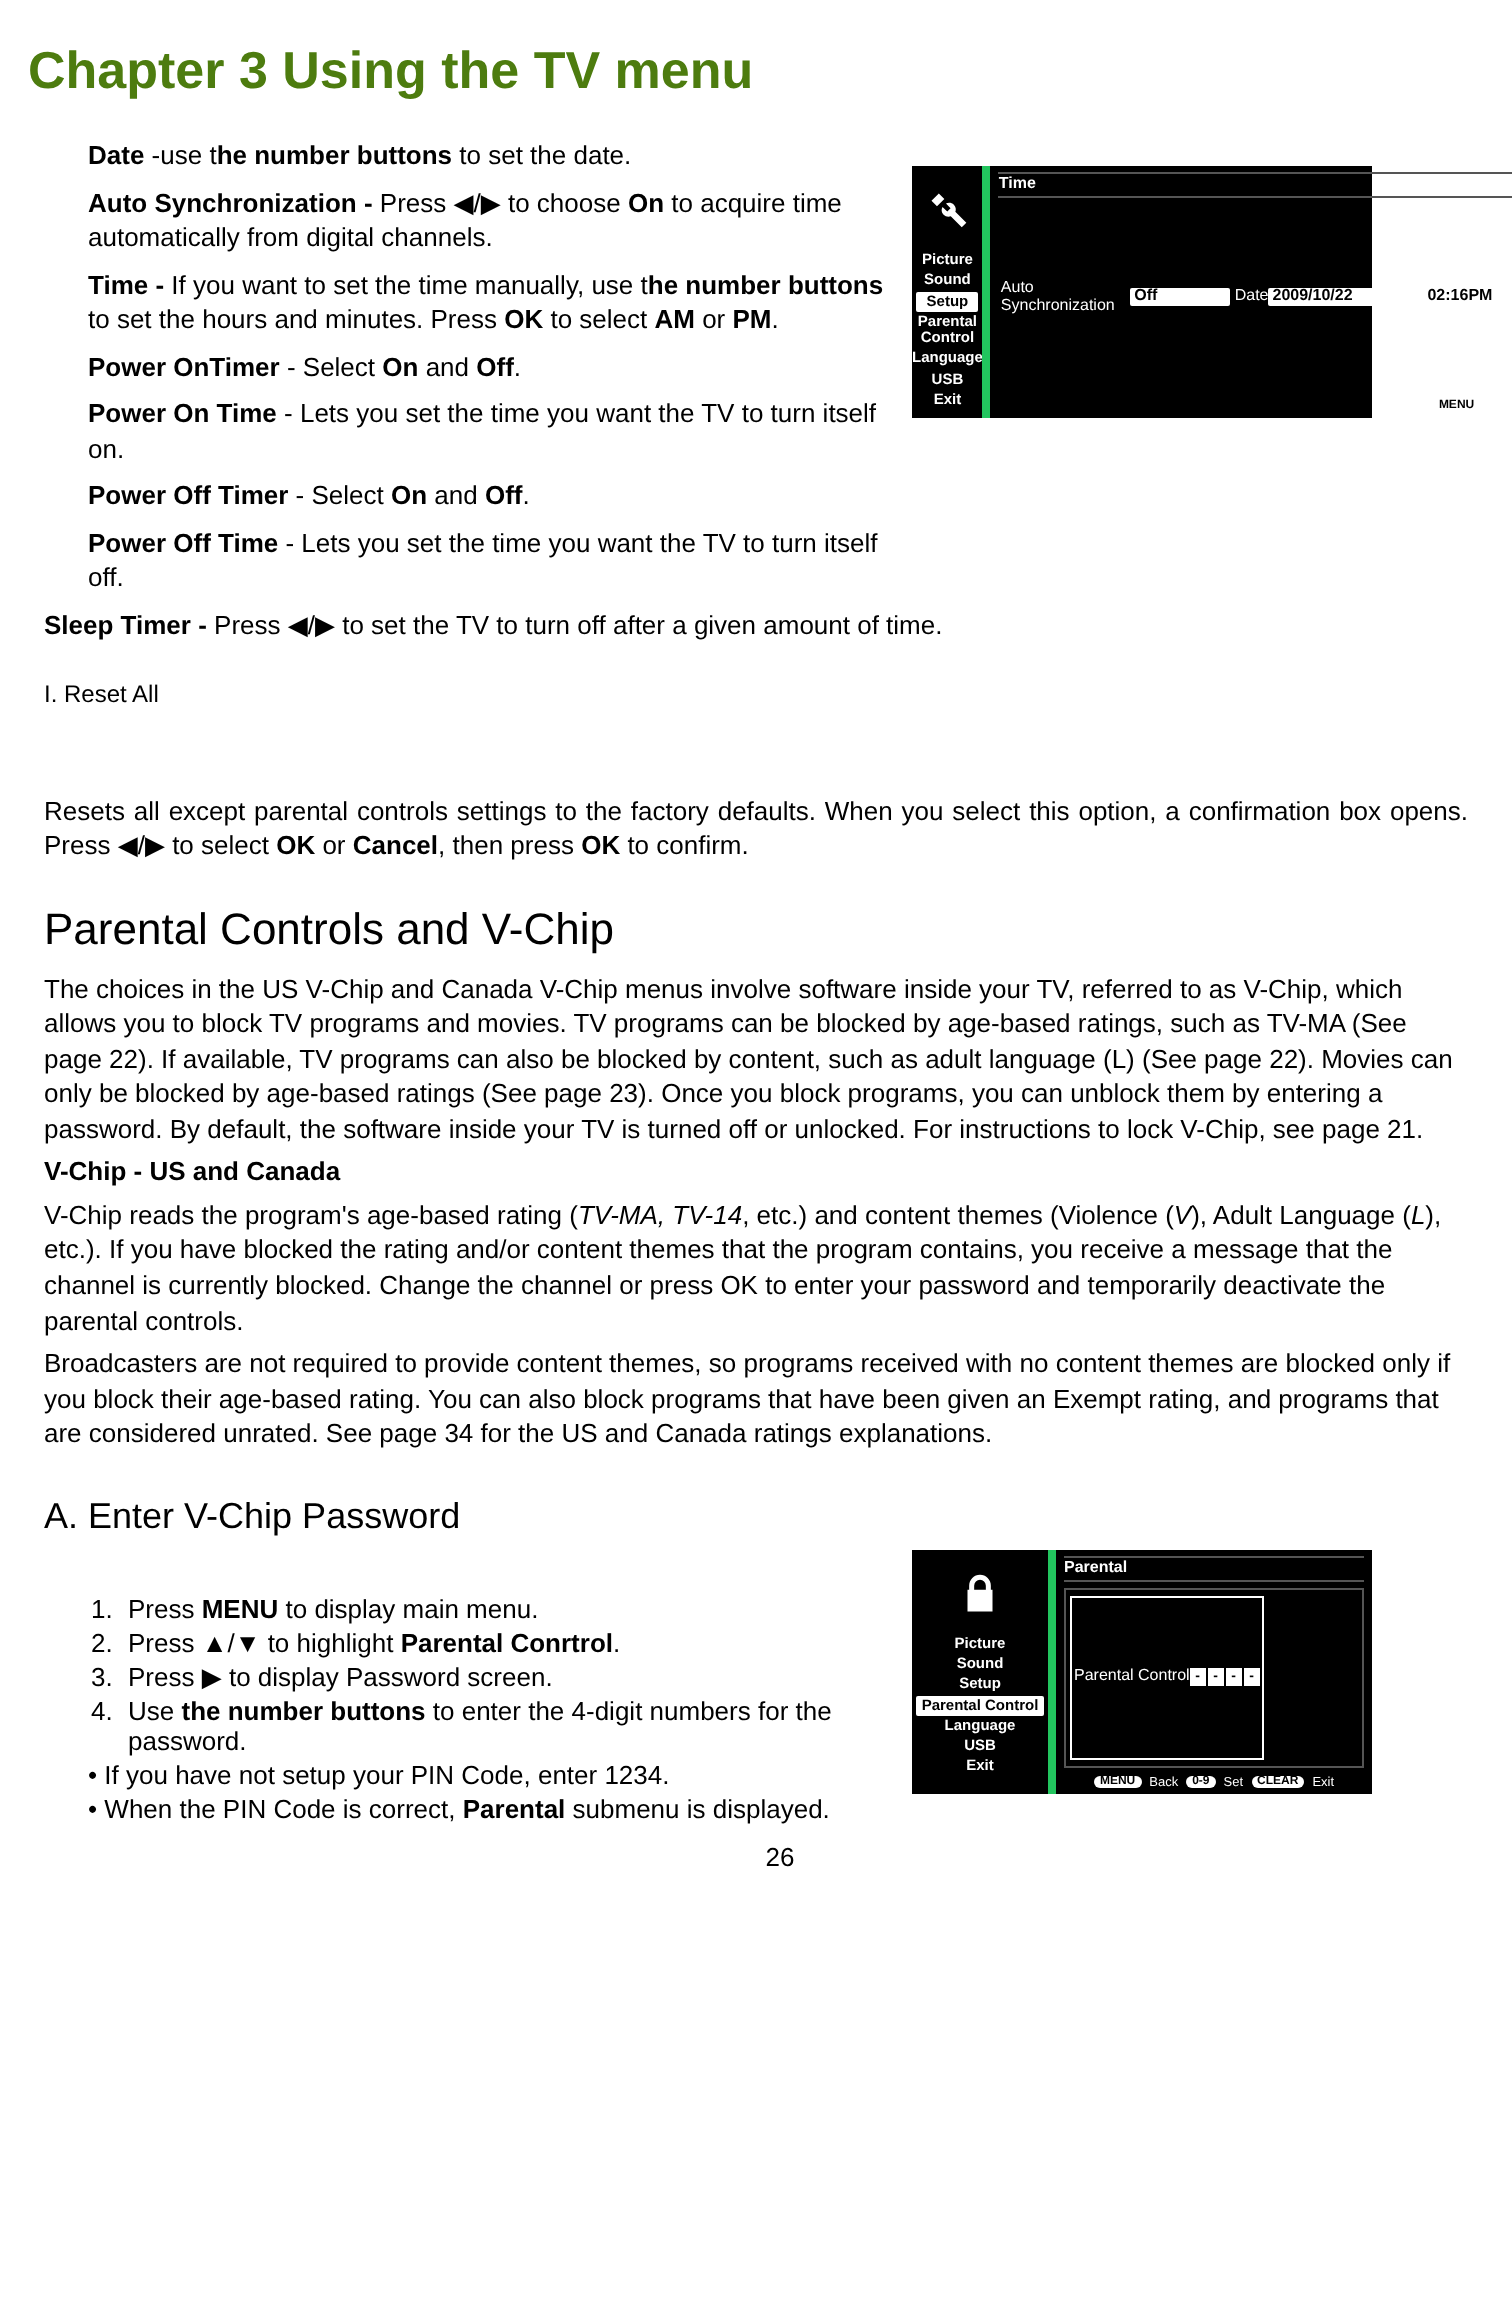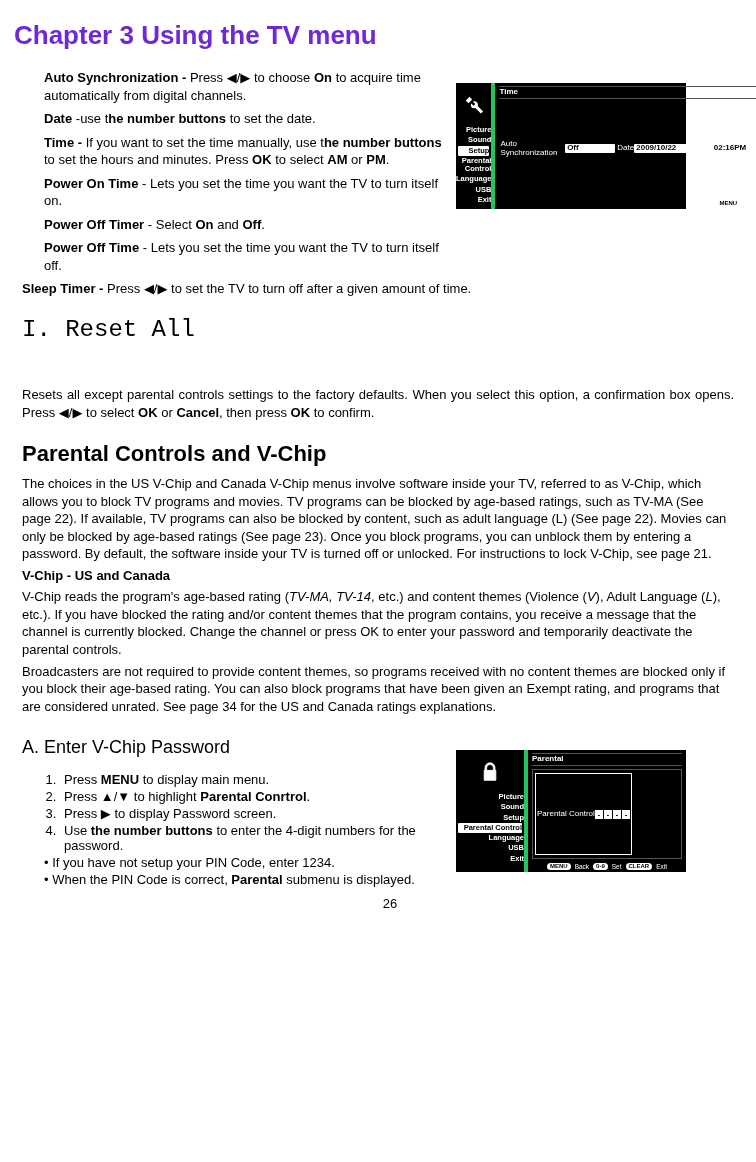--- a/index.html
+++ b/index.html
@@ -6,31 +6,31 @@
   body {
     width: 756px;
     font-family: Arial, Helvetica, sans-serif;
     font-size: 13px;
     color: #000;
     padding: 20px 22px 30px 22px;
     position: relative;
   }
   .chapter-title {
     font-size: 26px;
-    color: #6d28d9;
+    color: #4d7c0f;
     font-weight: bold;
     margin-bottom: 18px;
     margin-left: -8px;
   }
   .indent1 { margin-left: 22px; }
   p { margin-bottom: 4px; line-height: 1.35; }
   .entry { margin-bottom: 6px; }
-  .section-h1 { font-size: 24px; margin-top: 18px; margin-bottom: 8px; font-weight: normal; font-family: Liberation Mono, monospace; }
-  .section-h1b { font-size: 22px; font-weight: bold; margin-top: 20px; margin-bottom: 8px; }
-  .section-h2 { font-size: 18px; margin-top: 16px; margin-bottom: 10px; font-weight: normal; }
+  .section-h1 { font-size: 12px; margin-top: 18px; margin-bottom: 8px; font-weight: normal; }
+  .section-h1b { font-size: 22px; font-weight: normal; margin-top: 20px; margin-bottom: 8px; }
+  .section-h2 { font-size: 18px; margin-top: 16px; margin-bottom: 24px; font-weight: normal; }
   b { font-weight: bold; }
   .tri { font-family: sans-serif; }
   ol.steps { margin-left: 38px; margin-top: 4px; }
   ol.steps li { margin-bottom: 2px; padding-left: 4px; }
   ul.bullets { list-style: none; margin-left: 22px; margin-top: 2px;}
   ul.bullets li::before { content: "•   "; }
   ul.bullets li { margin-bottom: 2px; }
   .pagenum { position: absolute; width: 100%; left:0; text-align:center; bottom: 8px; font-size: 13px; padding-left: 24px;}
 
   
@@ -38,21 +38,21 @@
     background: #000;
     color: #fff;
     font-size: 8px;
     width: 230px;
     display: flex;
     font-family: Arial, sans-serif;
     line-height: 1.1;
   }
   .osd .leftcol {
     width: 68px;
-    text-align: right;
+    text-align: center;
     padding: 4px 0;
   }
   .osd .iconbox {
     width: 32px; height: 28px;
     margin: 4px auto 6px auto;
     display:flex; align-items:center; justify-content:center;
   }
   .osd .wrench { width: 26px; height: 22px; fill:#fff; }
   .osd .leftcol .mi { padding: 1px 0; font-weight: bold; font-size:7.5px; }
   .osd .leftcol .mi.sel { background:#fff; color:#000; border-radius:1px; margin:0 2px; }
@@ -79,27 +79,30 @@
   .two-col .textcol { flex:1; max-width: 420px; }
 </style>
 </head>
 <body>
 
 <h1 class="chapter-title">Chapter 3 Using the TV menu</h1>
 
 <div class="two-col">
   <div class="textcol">
     <p class="indent1 entry">
+      <b>Date</b> -use t<b>he number buttons</b> to set the date.
+    </p>
+    <p class="indent1 entry">
       <b>Auto Synchronization -</b> Press <span class="tri">◀/▶</span> to choose <b>On</b> to acquire time automatically from digital channels.
     </p>
     <p class="indent1 entry">
-      <b>Date</b> -use t<b>he number buttons</b> to set the date.
-    </p>
-    <p class="indent1 entry">
       <b>Time -</b> If you want to set the time manually, use t<b>he number buttons</b> to set the hours and minutes. Press <b>OK</b> to select <b>AM</b> or <b>PM</b>.
+    </p>
+    <p class="indent1 entry">
+      <b>Power OnTimer</b> - Select <b>On</b> and <b>Off</b>.
     </p>
     <p class="indent1 entry">
       <b>Power On Time</b> - Lets you set the time you want the TV to turn itself on.
     </p>
     <p class="indent1 entry">
       <b>Power Off Timer</b> - Select <b>On</b> and <b>Off</b>.
     </p>
     <p class="indent1 entry">
       <b>Power Off Time</b> - Lets you set the time you want the TV to turn itself off.
     </p>

